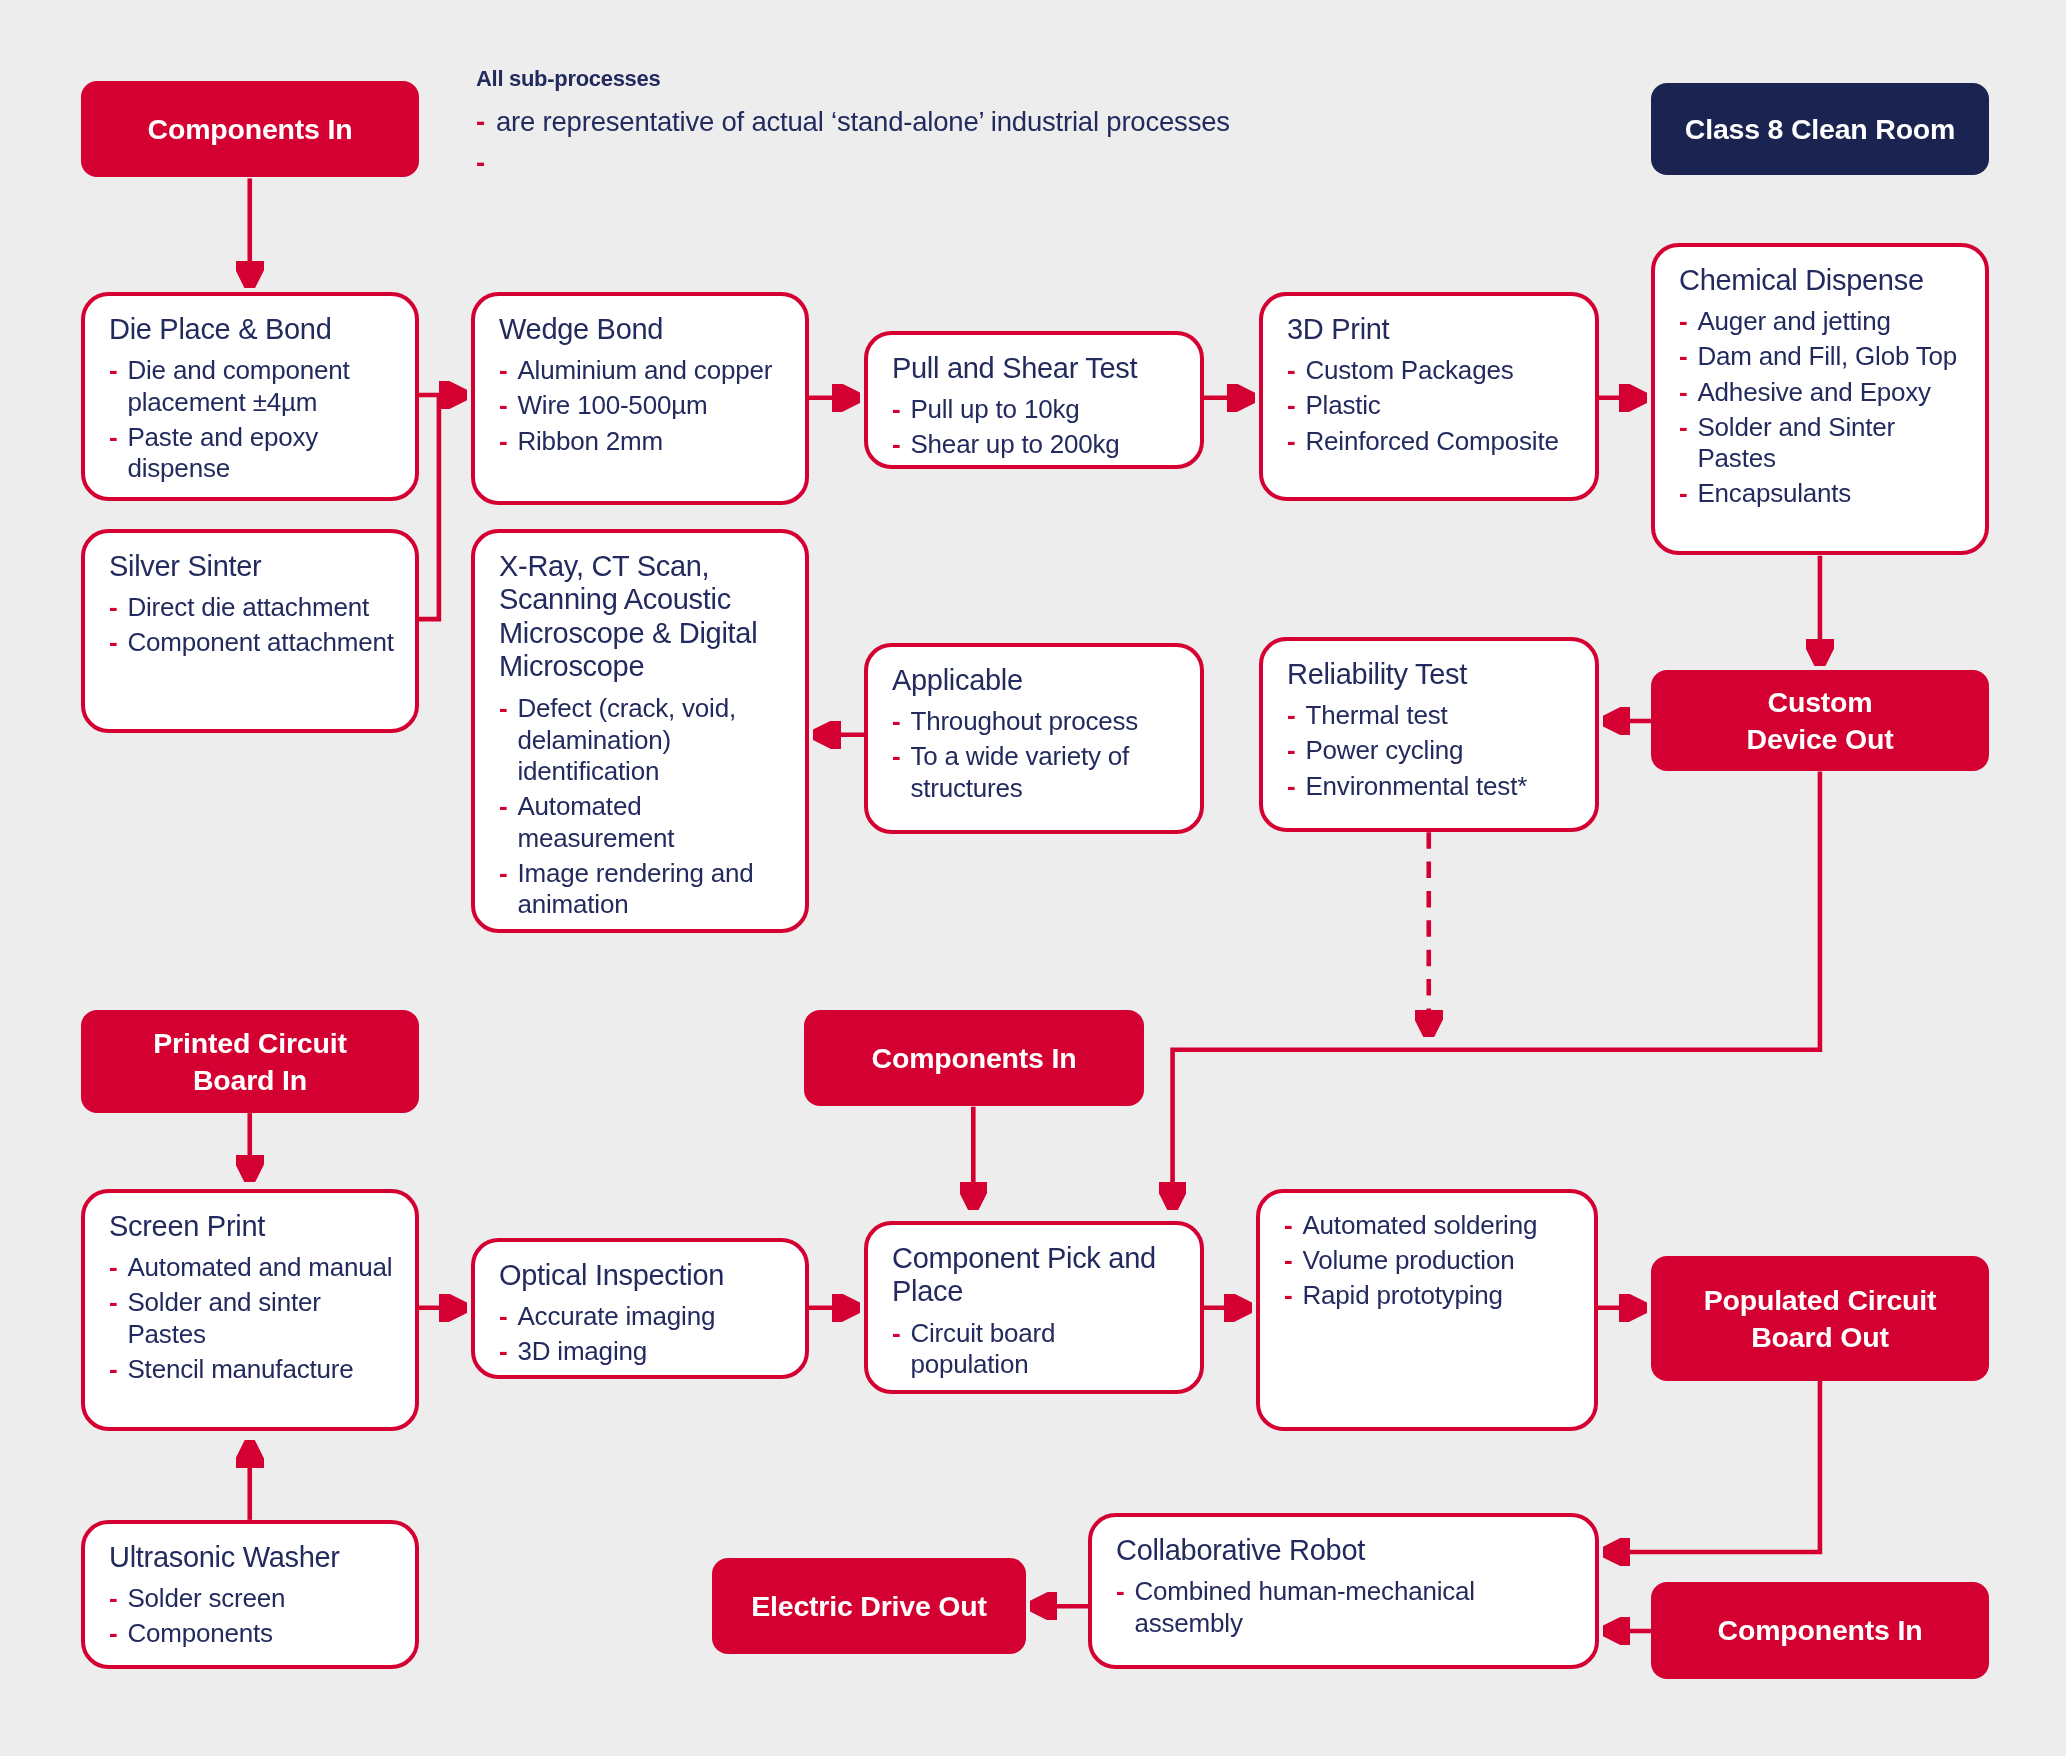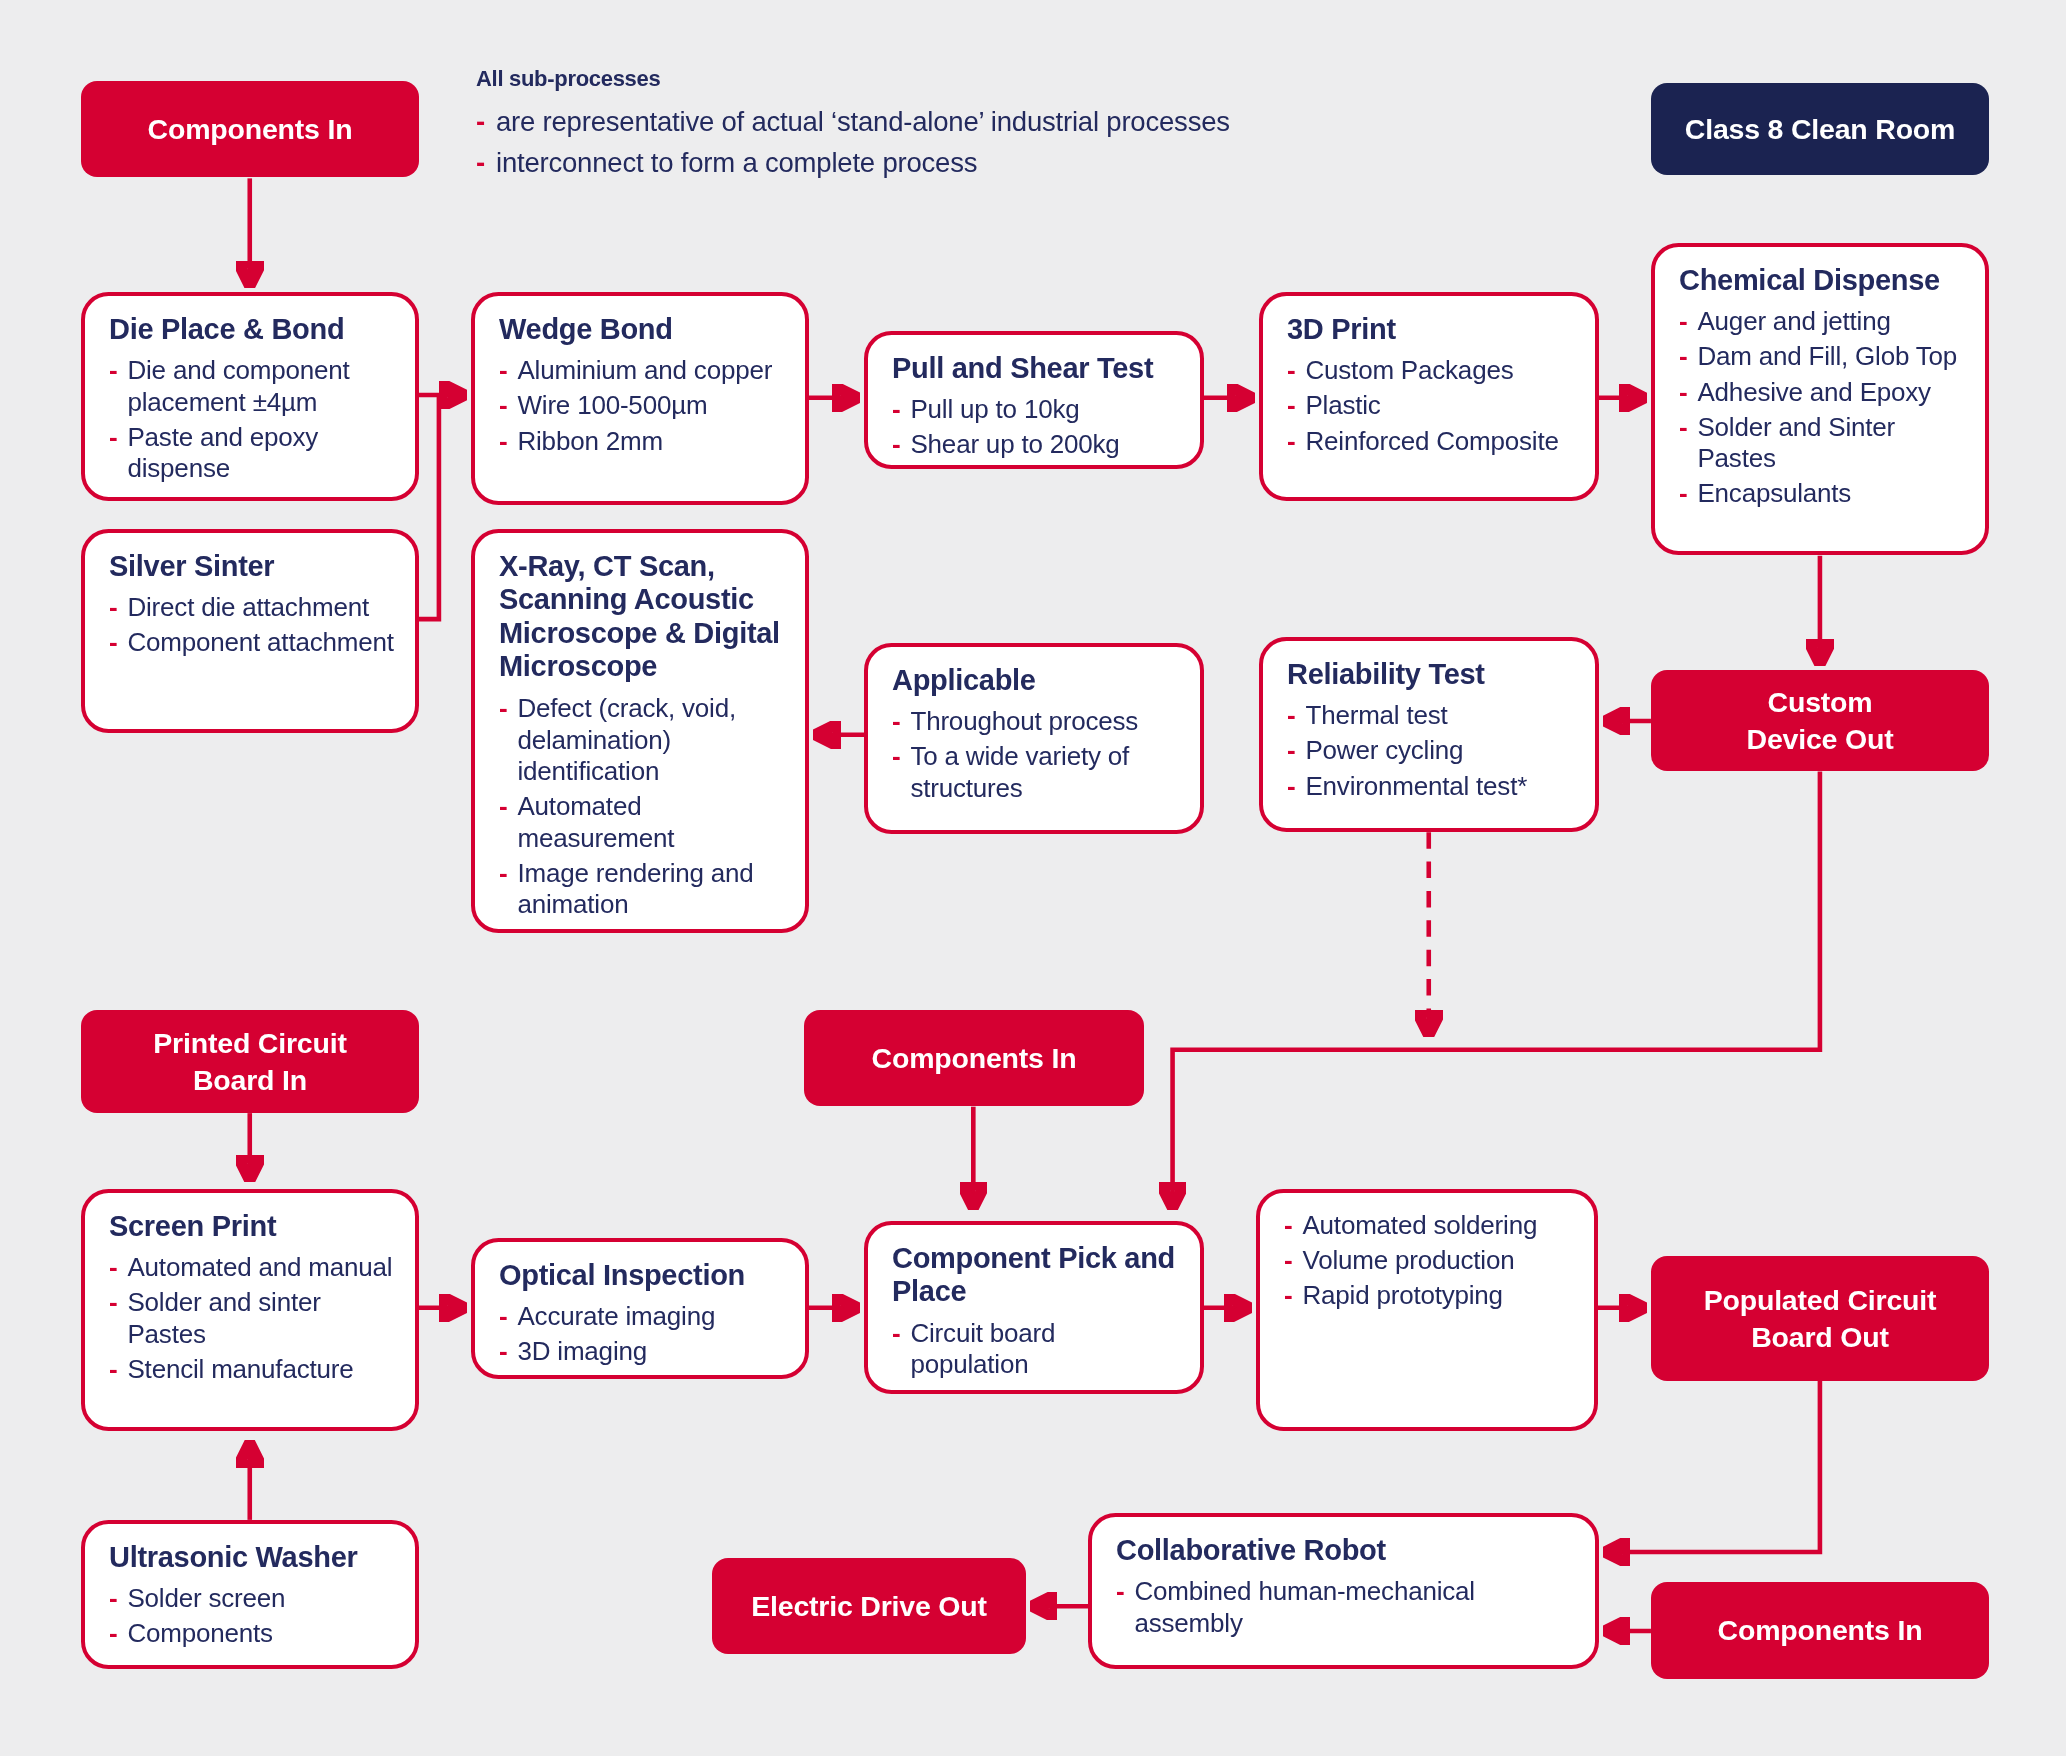--- a/index.html
+++ b/index.html
@@ -19,21 +19,21 @@
   .connectors{position:absolute;left:0;top:0;z-index:0;}
   .connectors path{stroke:var(--red);stroke-width:5;fill:none;}
   .connectors path.dashed{stroke-dasharray:18 14;}
   .box{
     position:absolute;z-index:1;box-sizing:border-box;
     background:#ffffff;border:4.6px solid var(--red);border-radius:27.5px;
     padding:16.5px 20px 13px 24px;
   }
   .box h3{
     margin:0 0 9.2px 0;font-size:29px;line-height:1.16;
-    font-weight:700;color:var(--ink);letter-spacing:-0.3px;
+    font-weight:400;color:var(--ink);letter-spacing:-0.3px;
   }
   .box ul{margin:0;padding:0;list-style:none;}
   .box li{
     display:flex;gap:10px;margin:0 0 3.7px 0;
     font-size:26px;line-height:1.21;color:var(--ink);letter-spacing:-0.2px;
   }
   .dash{color:var(--red);font-weight:700;flex:0 0 auto;}
   .pill{
     position:absolute;z-index:1;box-sizing:border-box;
     background:var(--red);border-radius:16px;color:#ffffff;
@@ -88,21 +88,20 @@
 
   <div class="legend">
     <h2>All sub-processes</h2>
     <ul>
       <li>
           <span class="dash">-</span>
           <span>are representative of actual ‘stand-alone’ industrial processes</span>
         </li>
       <li>
           <span class="dash">-</span>
-          <span>interconnect to form a complete process</span>
         </li>
     </ul>
   </div>
 
   <div class="pill navy" style="left:1651px;top:83px;width:338px;height:92px">Class 8 Clean Room</div>
 
   <section class="box" style="left:81px;top:292px;width:338px;height:209px">
     <h3>Die Place &amp; Bond</h3>
     <ul>
       <li>

